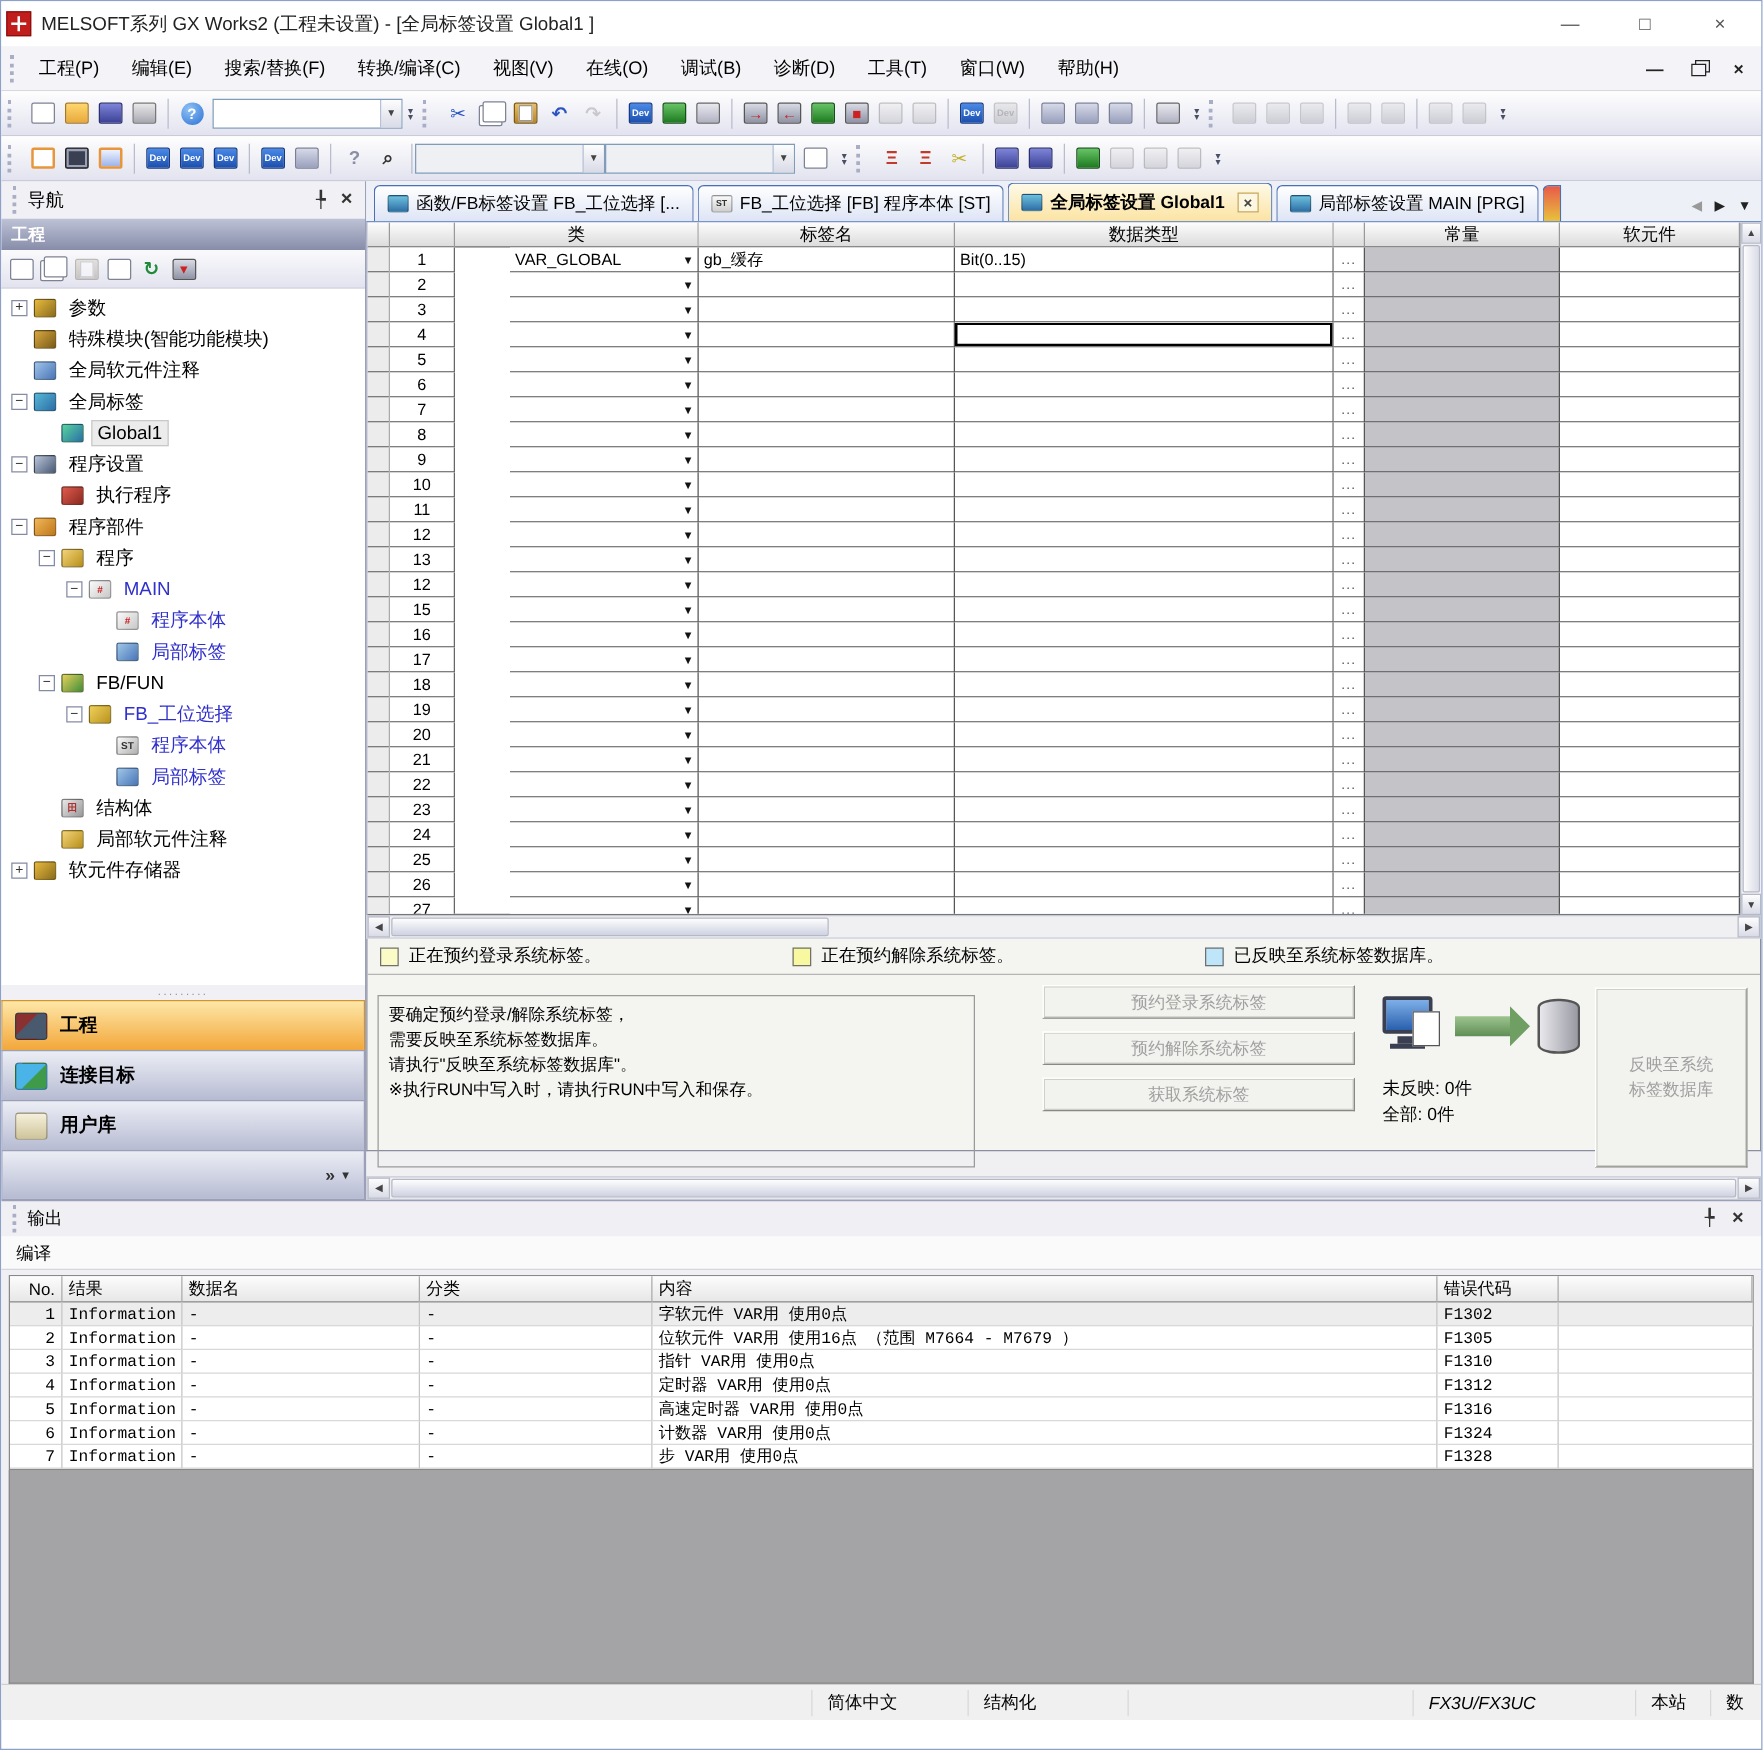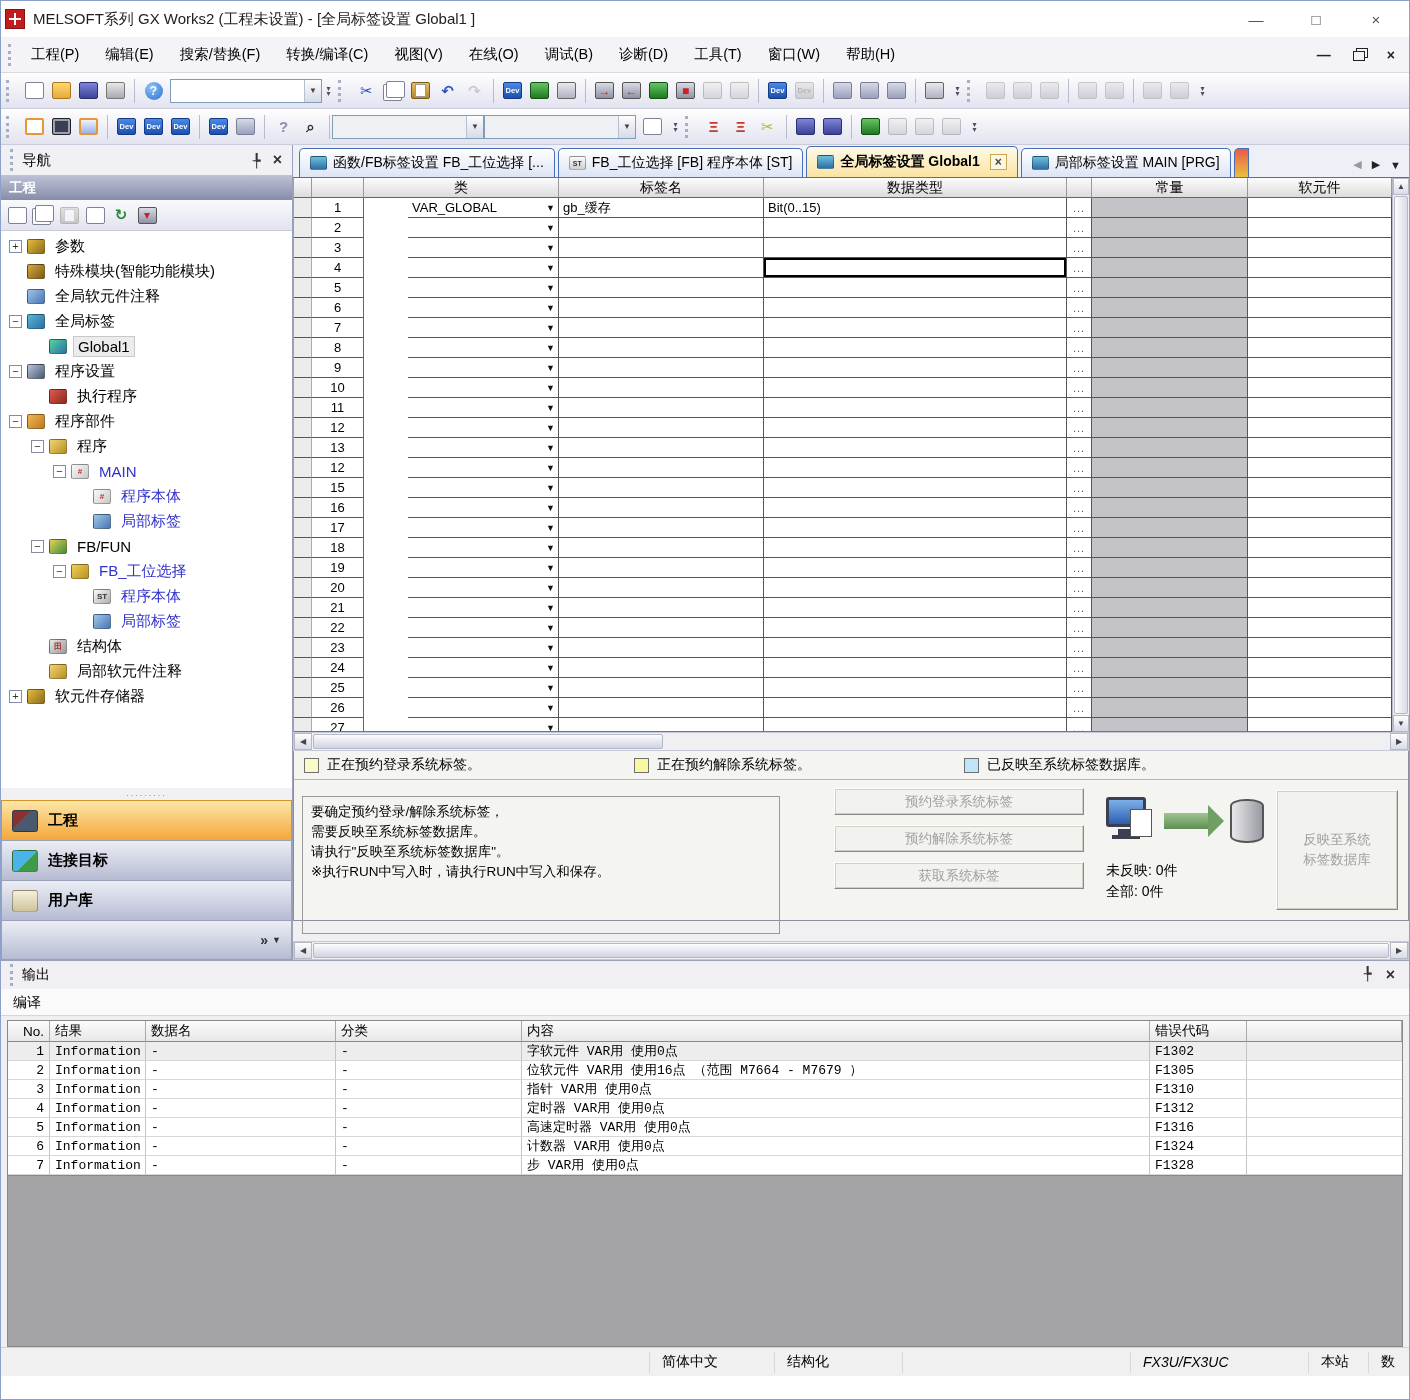--- a/index.html
+++ b/index.html
@@ -135,21 +135,21 @@
   .gfx-row { display:flex; align-items:center; gap:8px; height:62px; }
   .gfx-pc { position:relative; width:50px; height:52px; }
   .gfx-pc .mon { position:absolute; left:0; top:2px; width:40px; height:30px; background:linear-gradient(#7db0e8,#2a5fae); border:3px solid #3a3f52; border-radius:3px; }
   .gfx-pc .stand { position:absolute; left:12px; top:34px; width:16px; height:6px; background:#3a3f52; }
   .gfx-pc .base { position:absolute; left:6px; top:40px; width:28px; height:4px; background:#3a3f52; }
   .gfx-pc .page { position:absolute; left:24px; top:14px; width:22px; height:28px; background:#fff; border:1px solid #555; }
   .gfx-arrow { width:44px; height:16px; background:linear-gradient(#9ec48f,#5f8f55); position:relative; margin-right:14px; }
   .gfx-arrow:after { content:""; position:absolute; right:-16px; top:-8px; border-left:16px solid #6f9f62; border-top:16px solid transparent; border-bottom:16px solid transparent; }
   .gfx-db { width:34px; height:44px; background:linear-gradient(90deg,#e8e8ec,#9a9aa4); border:2px solid #555; border-radius:16px/7px; }
   .gfx-counts { font-size:14px; line-height:21px; margin-top:8px; }
-  .apply-btn { position:absolute; right:10px; top:10px; width:122px; height:120px; background:#f2f2ee; border:1px solid #888; border-top-color:#fff; border-left-color:#fff; box-shadow:0 0 0 1px #cfcfc8 inset; color:#a0a0a0; font-size:13.5px; display:flex; flex-direction:column; align-items:center; justify-content:center; line-height:20px; }
+  .apply-btn { position:absolute; right:10px; top:10px; width:122px; height:144px; background:#f2f2ee; border:1px solid #888; border-top-color:#fff; border-left-color:#fff; box-shadow:0 0 0 1px #cfcfc8 inset; color:#a0a0a0; font-size:13.5px; display:flex; flex-direction:column; align-items:center; justify-content:center; line-height:20px; }
 
   
   .outputpanel { height:387px; background:#f0f0f4; border-top:1px solid #9aa0b8; display:flex; flex-direction:column; }
   .out-title { height:28px; display:flex; align-items:center; padding:0 6px; }
   .out-title .icons { margin-left:auto; display:flex; gap:14px; padding-right:8px; }
   .out-tabrow { height:27px; background:#fafafa; border-bottom:1px solid #d5d5dd; display:flex; align-items:flex-end; padding-left:4px; }
   .out-tabrow .tabname { font-size:14px; padding:3px 8px; }
   .out-table { margin:4px 6px 0 6px; border:1px solid #888; background:#fff; }
   .ot-row { display:flex; height:19px; font-family:"Liberation Mono","DejaVu Sans Mono",monospace; font-size:13px; }
   .ot-row.head { height:21px; font-family:"Liberation Sans","DejaVu Sans",sans-serif; font-size:13.5px; background:linear-gradient(#fcfcfc,#e6e6e6); }

